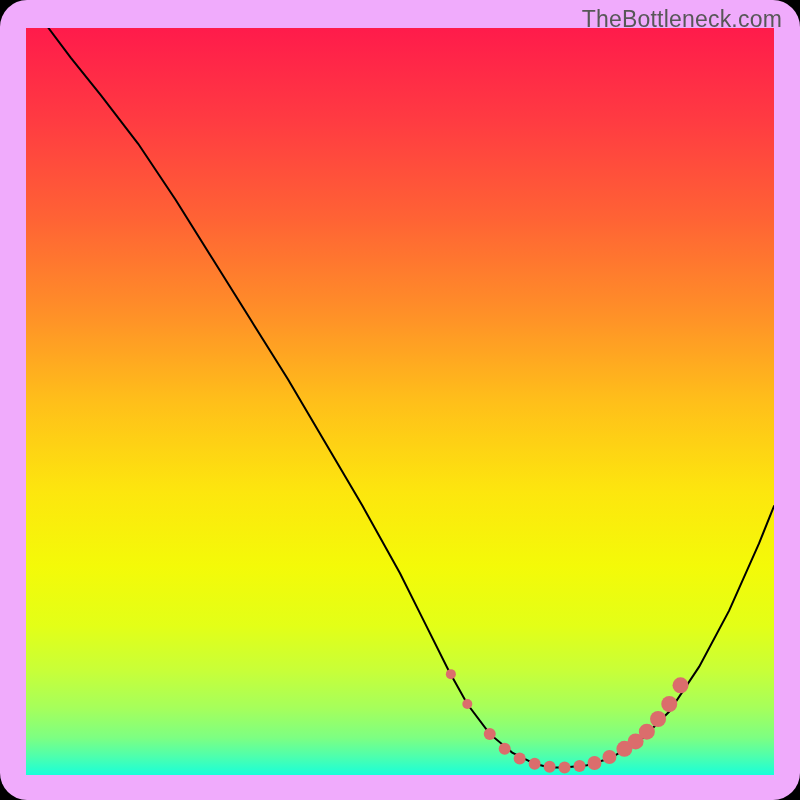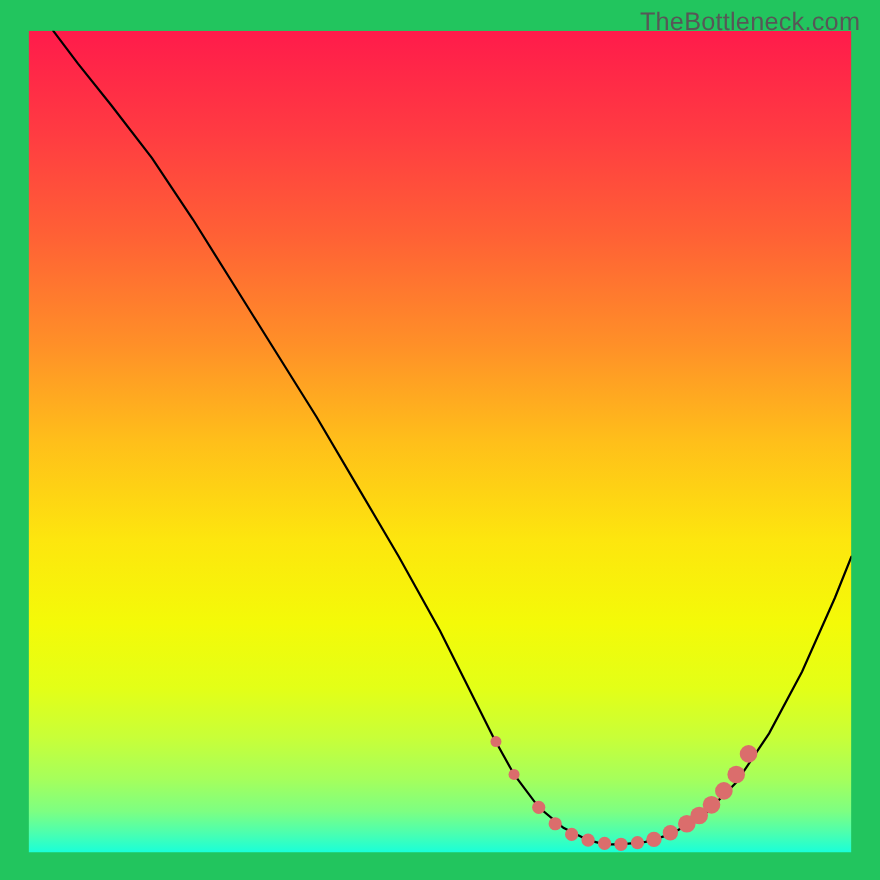--- a/index.html
+++ b/index.html
@@ -1,21 +1,22 @@
 <!DOCTYPE html>
 <html><head>
 <meta charset="utf-8">
 <style>
   * { margin: 0; padding: 0; box-sizing: border-box; }
   html, body { width: 800px; height: 800px; overflow: hidden; background: #000; }
   .container {
     width: 800px;
     height: 800px;
     position: relative;
-    background: #22c55e;
+    background: #f0abfc;
+    border-radius: 27px;
   }
   .watermark {
     position: absolute;
     top: 6px;
     right: 18px;
     font-family: Arial, Helvetica, sans-serif;
     font-size: 23px;
     color: #575757;
     letter-spacing: 0.2px;
     z-index: 10;

